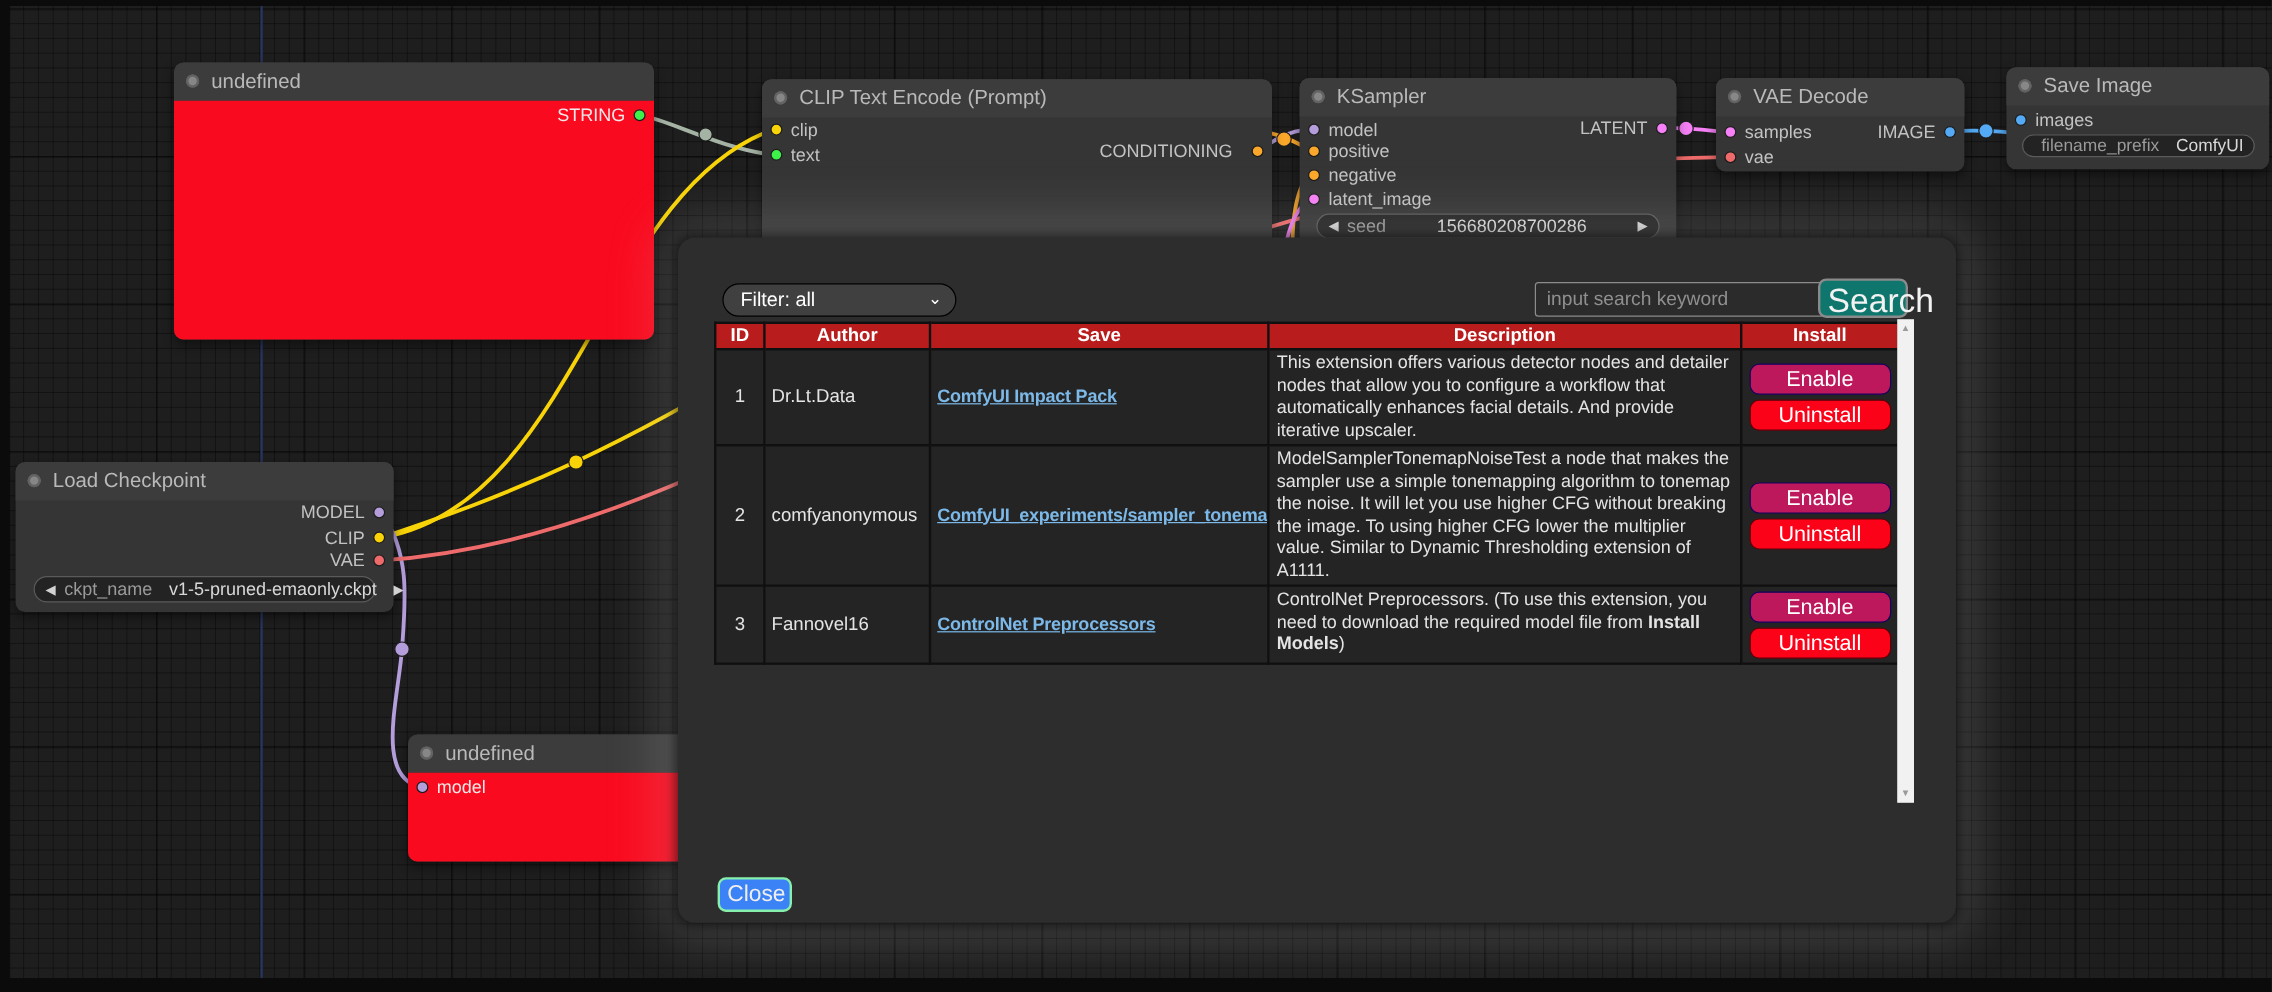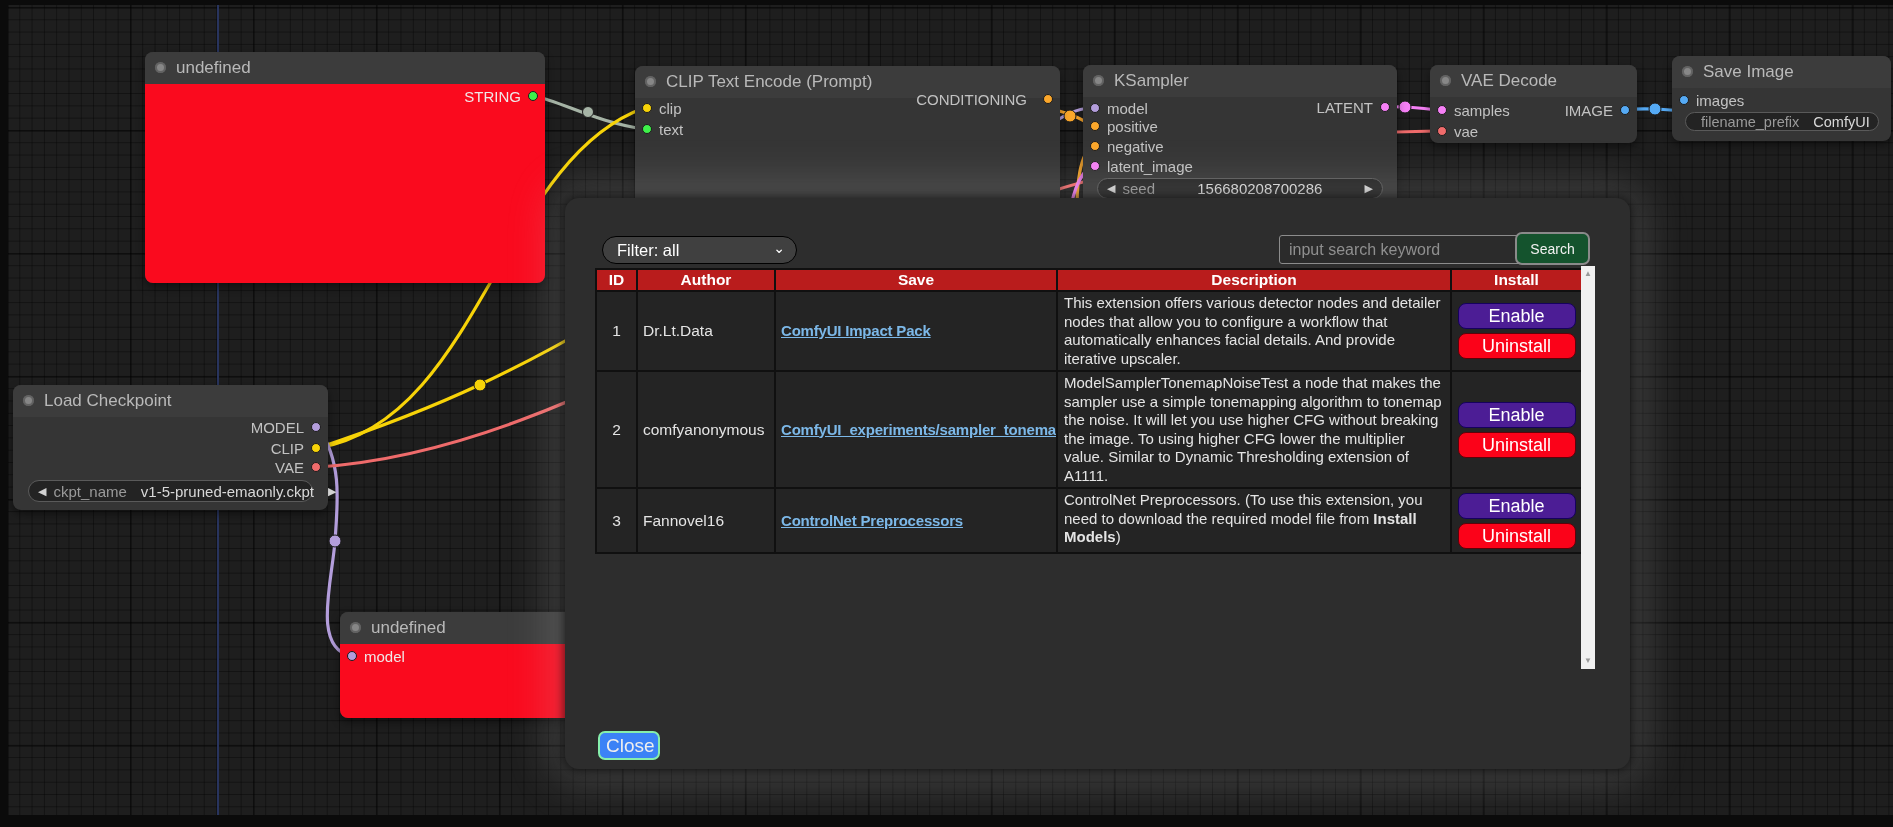--- a/index.html
+++ b/index.html
@@ -51,36 +51,36 @@
         background:#2d2d2d;border-radius:14px;z-index:10;
         box-shadow:0 0 10px 2px rgba(0,0,0,0.55), 0 0 44px 16px rgba(200,200,200,0.20);}
   .filter-wrap{position:absolute;left:37px;top:38px;width:195px;height:28px;}
   .filter-wrap select{width:100%;height:100%;background:#404040;color:#fff;border:1px solid #000;
         border-radius:15px;padding:0 14px;font-size:16.5px;-webkit-appearance:none;appearance:none;}
   .chev{position:absolute;right:12px;top:4px;color:#fff;font-size:14px;pointer-events:none;}
   .search-input{position:absolute;left:714px;top:37px;width:276px;height:29px;box-sizing:border-box;
         background:#2b2b2b;border:1px solid #8c8c8c;border-radius:3px;color:#ddd;
         font-size:16px;padding:0 9px;}
   .search-input::placeholder{color:#8f8f8f;}
-  .search-btn{position:absolute;left:950px;top:34px;width:75px;height:33px;background:#14532d;
-        border:2px solid #8a8a8a;border-radius:7px;color:#f2f2f2;font-size:14px;cursor:pointer;}
+  .search-btn{position:absolute;left:950px;top:34px;width:75px;height:33px;background:#0f766e;
+        border:2px solid #8a8a8a;border-radius:7px;color:#f2f2f2;font-size:28px;cursor:pointer;}
   .table-wrap{position:absolute;left:30px;top:70px;width:1000px;height:399px;}
   table{border-collapse:collapse;table-layout:fixed;width:986px;color:#e4e4e4;font-size:15.5px;}
   th{background:#b91c1c;color:#fff;font-weight:bold;height:20px;border:2px solid #101010;
      padding:0;font-size:15.5px;}
   td{background:#242424;border:2px solid #101010;padding:1px 5px;overflow:hidden;}
   td.c{text-align:center;}
   td.desc{vertical-align:top;line-height:18.5px;padding:2px 6px;font-size:15px;}
   td.namecell{white-space:nowrap;}
   a.ext-link{color:#7cb8e8;font-weight:bold;text-decoration:underline;font-size:15px;letter-spacing:-0.2px;}
   .installcell{vertical-align:middle;}
   .btnstack{display:flex;flex-direction:column;align-items:center;gap:4px;}
   .btn-enable,.btn-uninstall{width:118px;height:26px;border-radius:8px;color:#fff;font-size:18px;
         line-height:20px;cursor:pointer;padding:0;}
-  .btn-enable{background:#4c1d95;border:1px solid #16015e;}
+  .btn-enable{background:#be185d;border:1px solid #16015e;}
   .btn-uninstall{background:#fb0219;border:1px solid #5e0109;}
   .scrollbar{position:absolute;right:0;top:-2px;width:14px;height:403px;background:#f1f1f1;
         display:flex;flex-direction:column;justify-content:space-between;align-items:center;}
   .scroll-arrow{color:#9a9a9a;font-size:8px;line-height:10px;padding:3px 0;}
   .close-btn{position:absolute;left:33px;top:533px;width:62px;height:29px;background:#3b82f6;
         border:2px solid #86efac;border-radius:7px;color:#eee;font-size:19px;cursor:pointer;}
 </style>
 </head>
 <body>
 
@@ -129,21 +129,21 @@
     <span>CLIP Text Encode (Prompt)</span>
   </div>
   <div class="slot in" style="top:34px;">
     <span class="sdot" style="background:#f7d308;"></span>
     <span>clip</span>
   </div>
   <div class="slot in" style="top:55px;">
     <span class="sdot" style="background:#3ef14a;"></span>
     <span>text</span>
   </div>
-  <div class="slot out" style="top:25px;gap:16px;">
+  <div class="slot out" style="top:52px;gap:16px;">
     <span>CONDITIONING</span>
     <span class="sdot" style="background:#fba72b;"></span>
   </div>
 </div>
 
 <div class="node" style="left:1083px;top:65px;width:314px;height:145px;">
   <div class="node-title">
     <span class="tdot"></span>
     <span>KSampler</span>
   </div>

